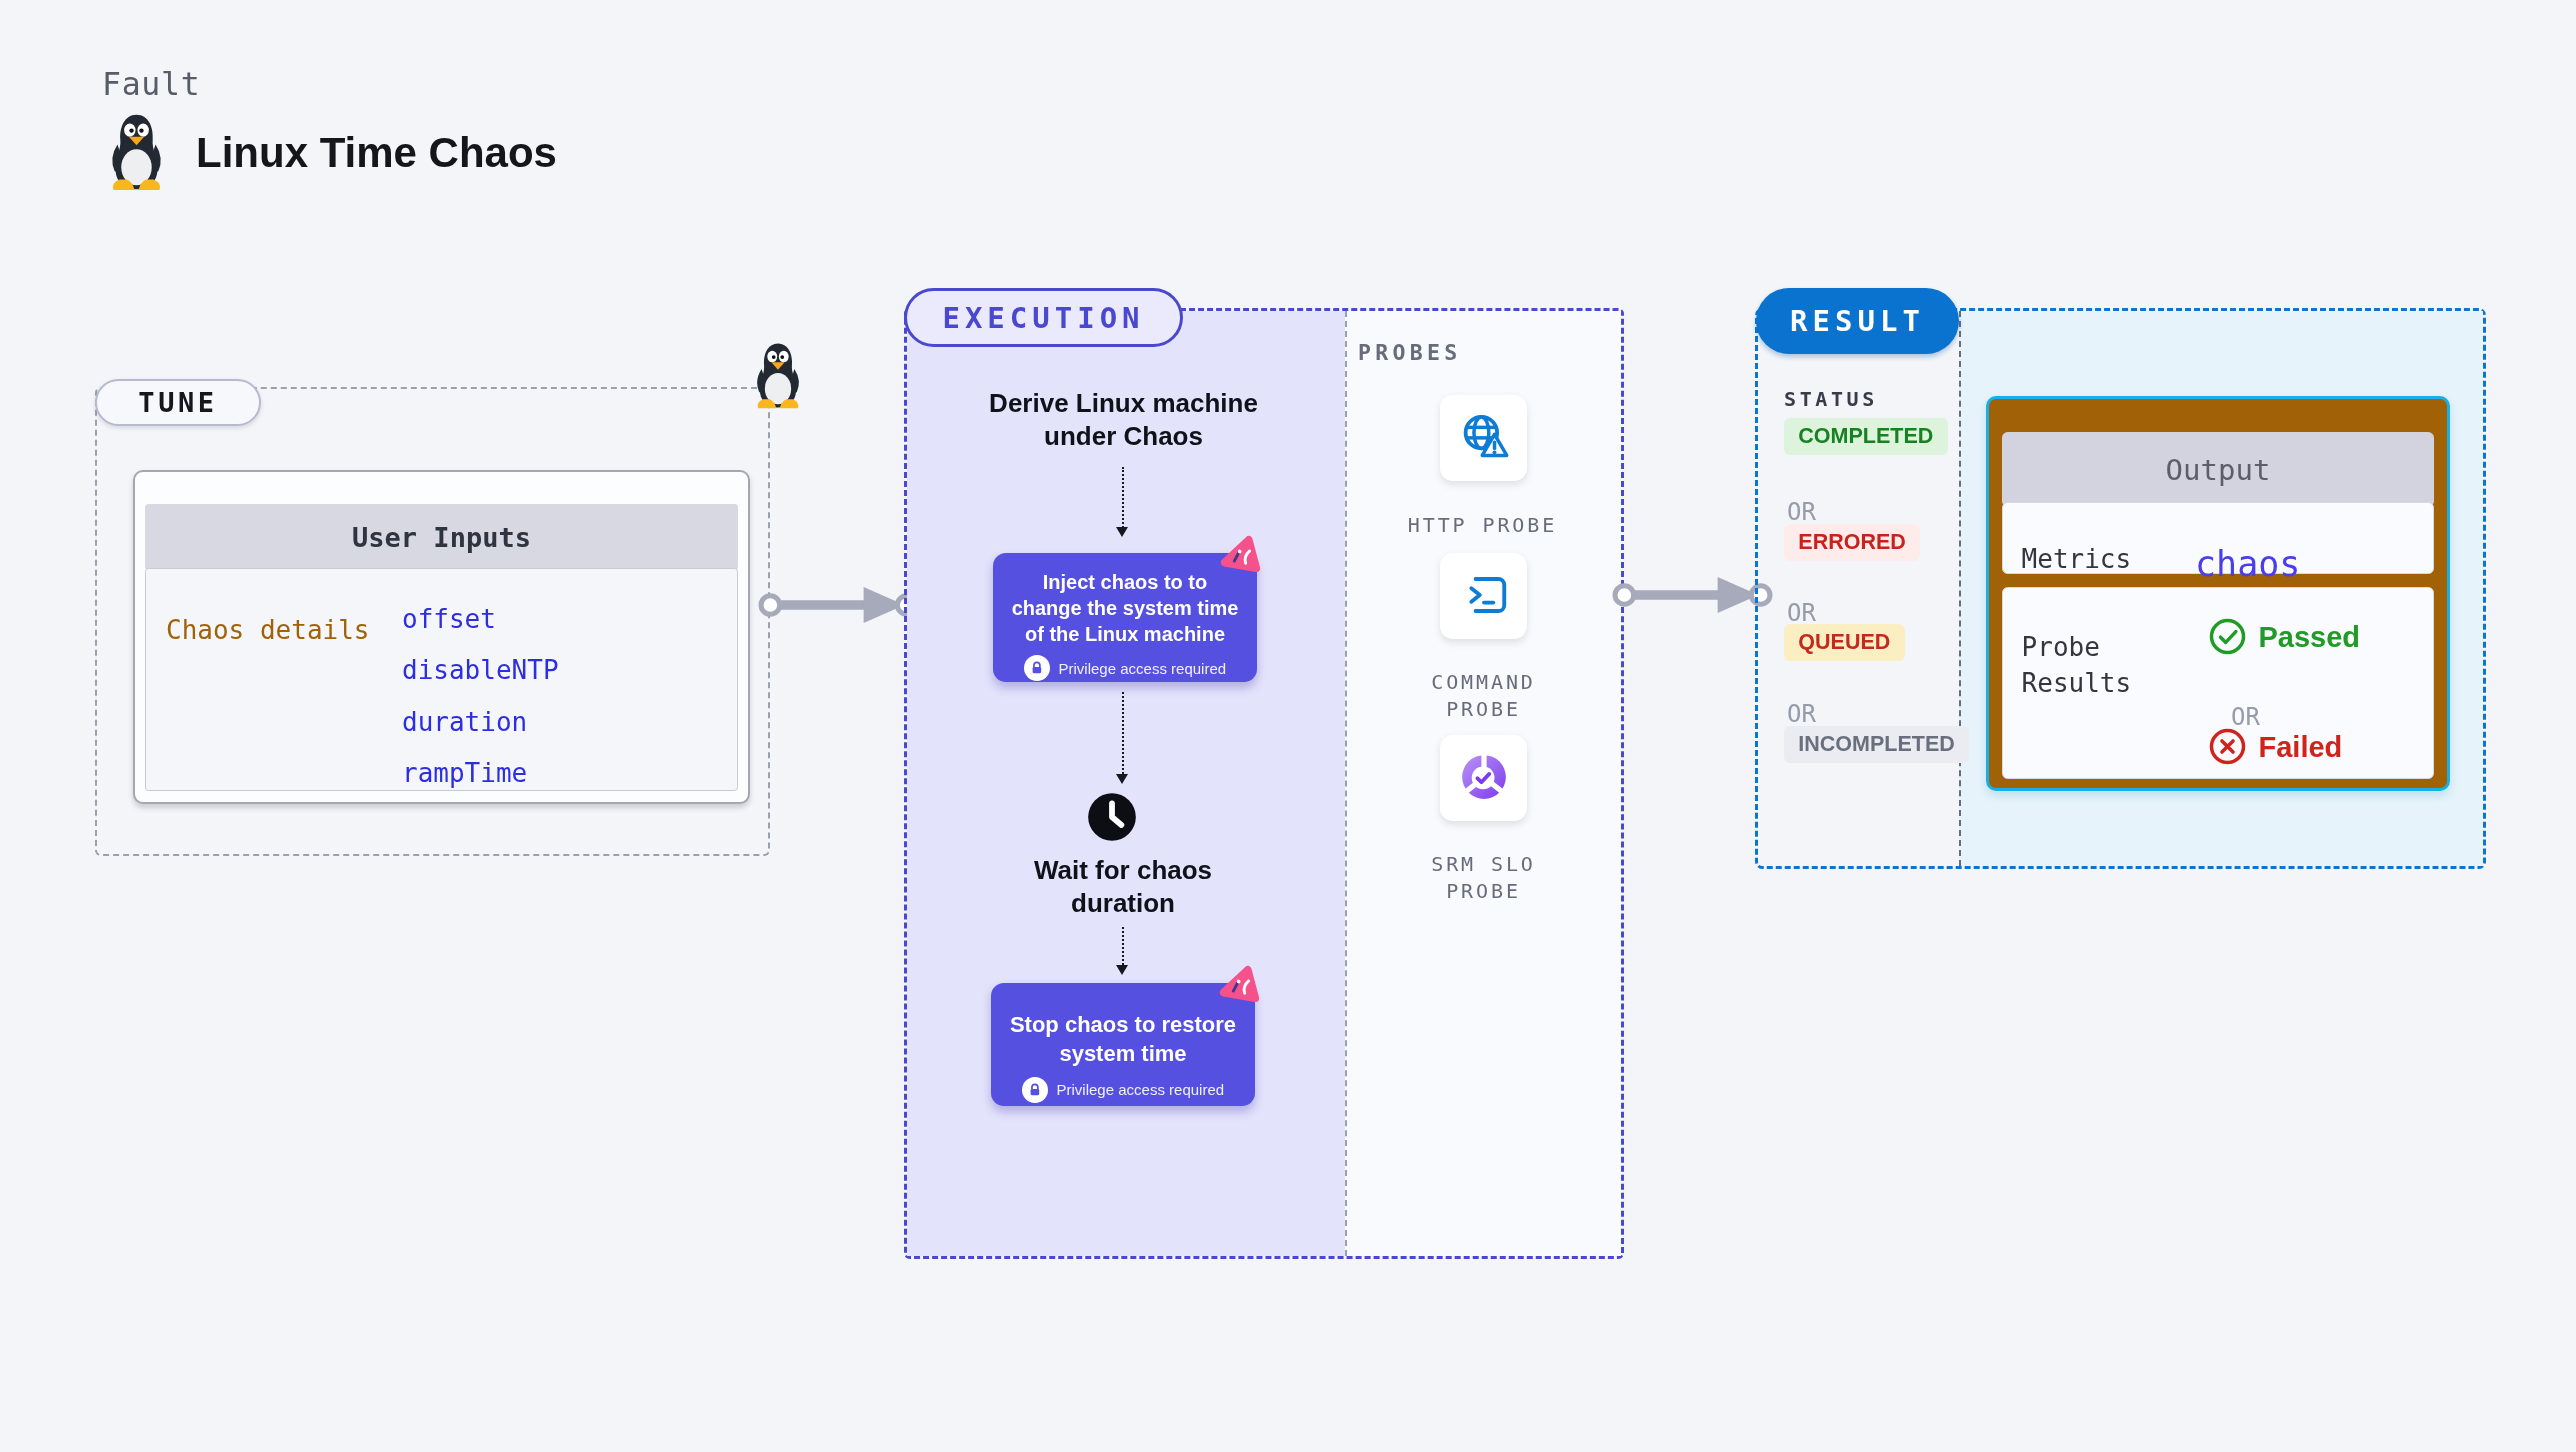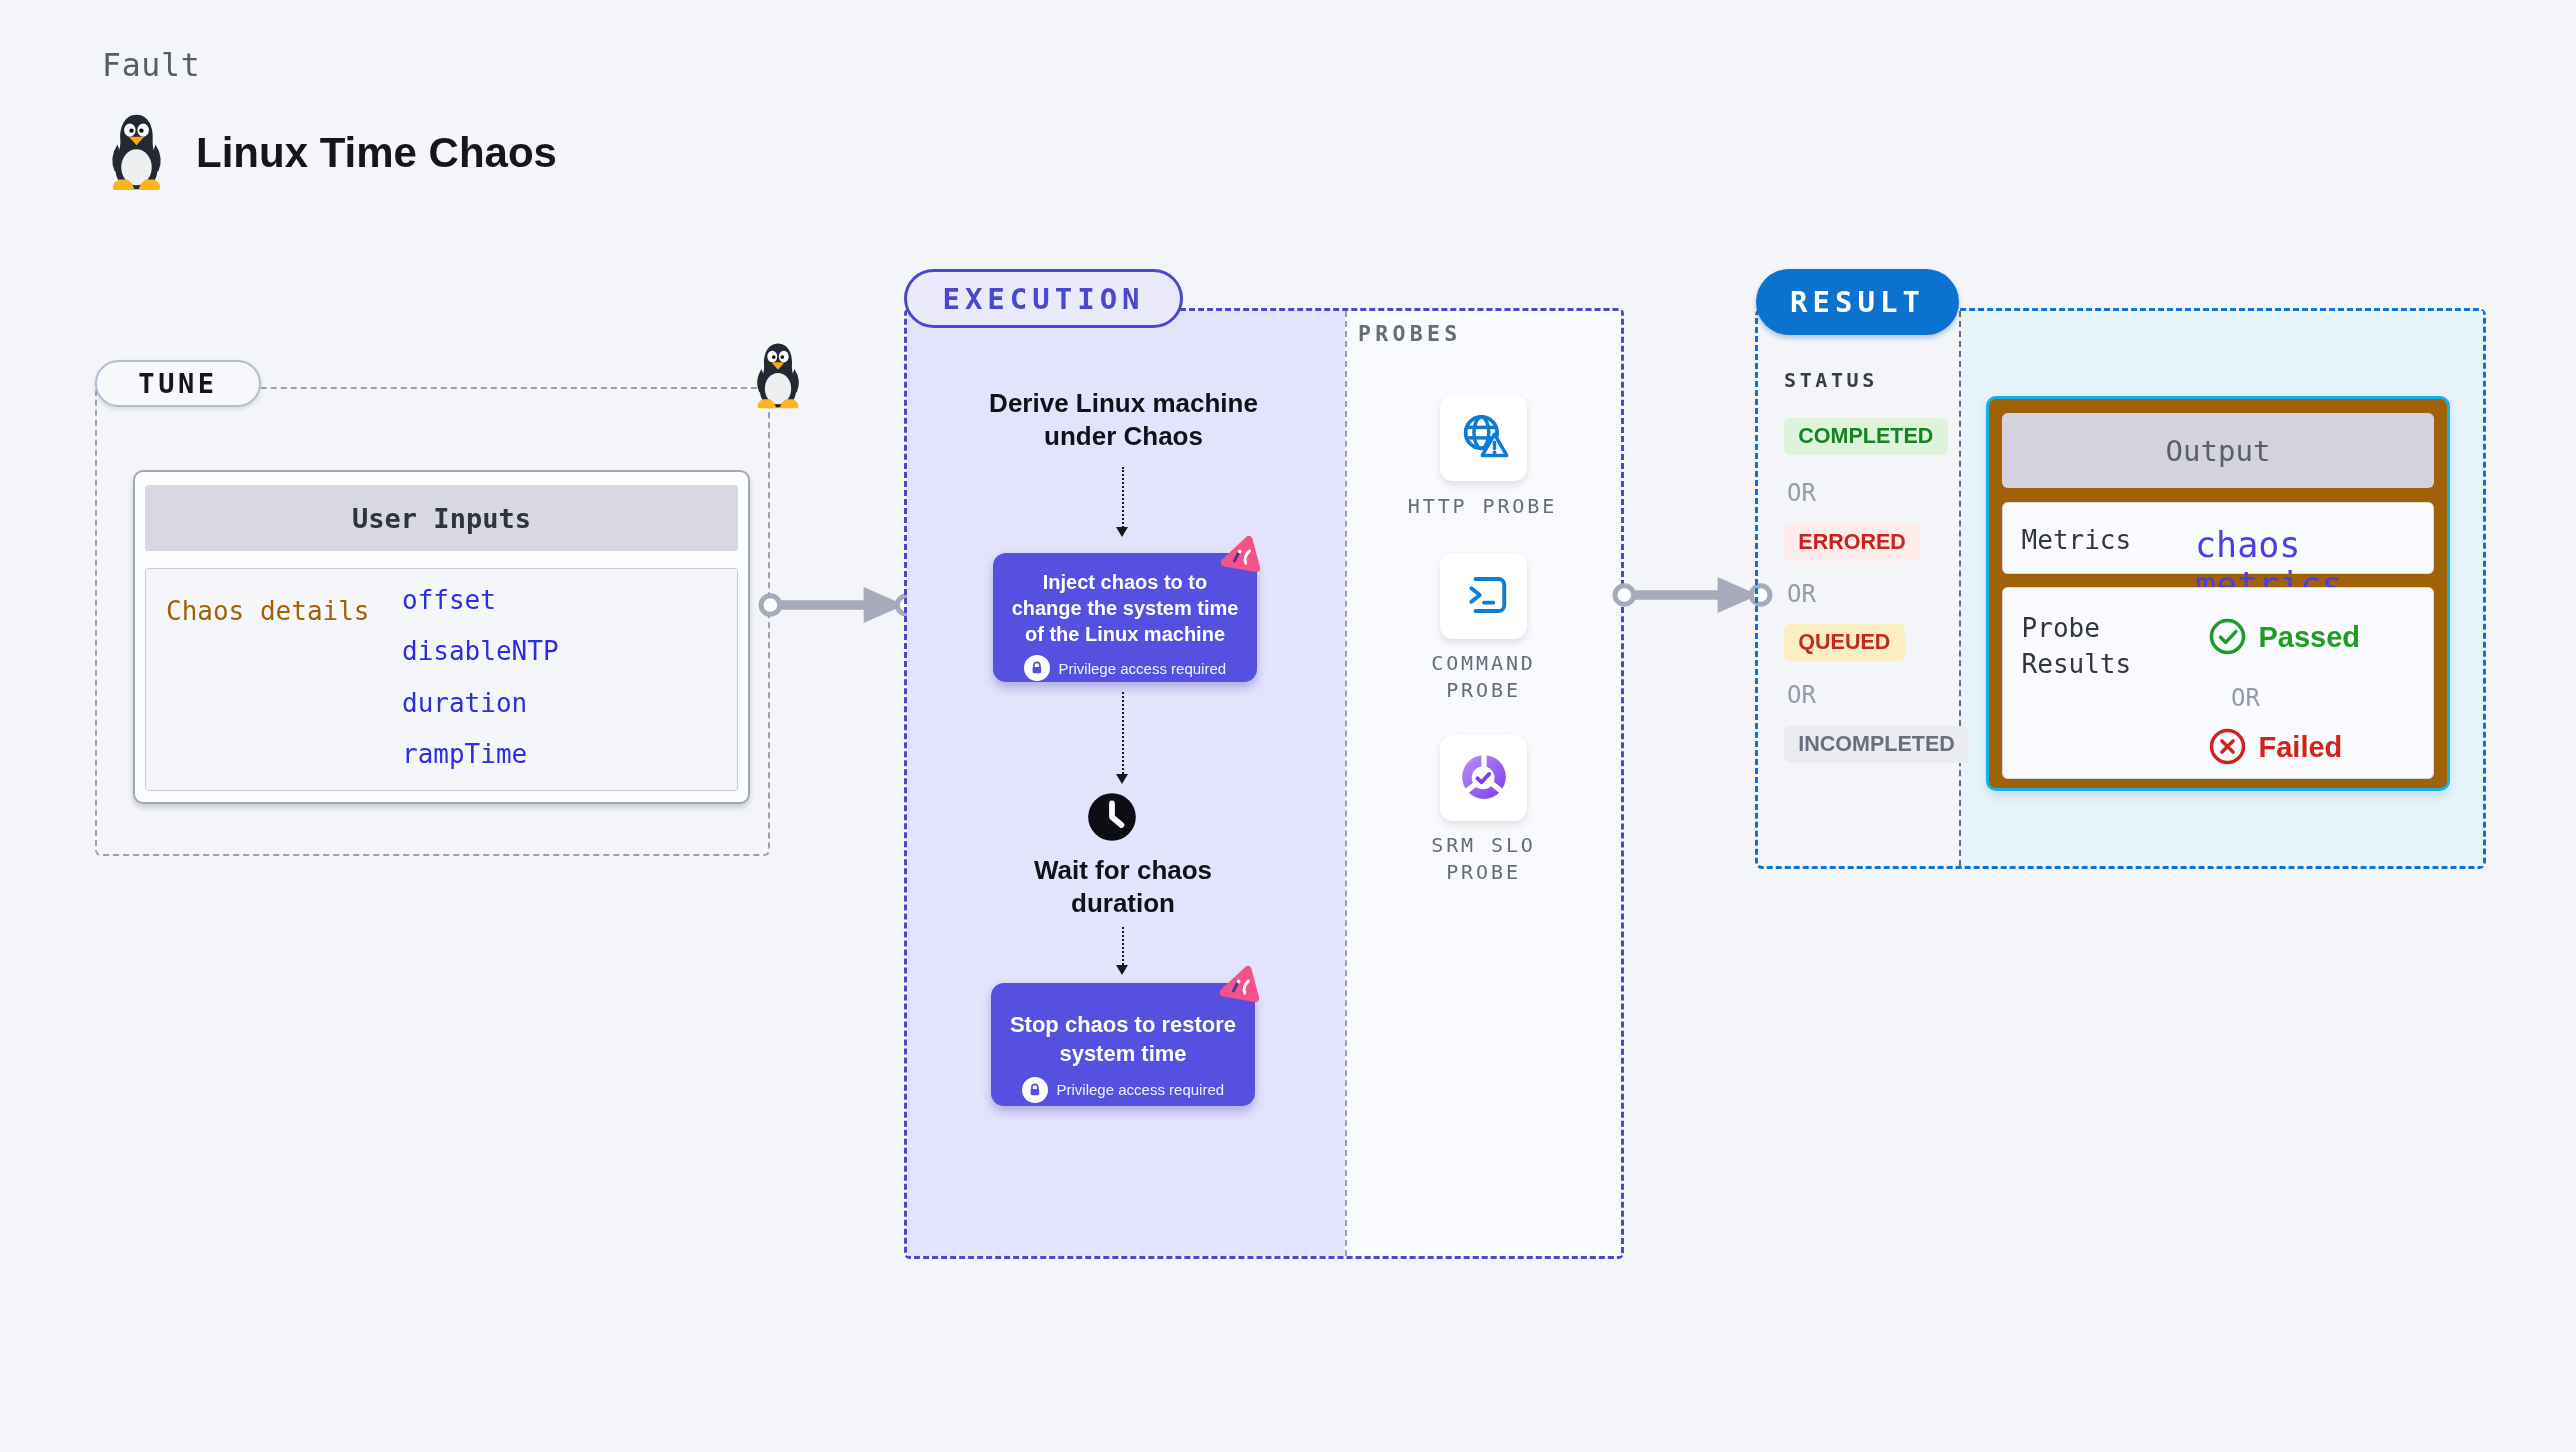--- a/index.html
+++ b/index.html
@@ -1,18 +1,18 @@
 <!DOCTYPE html>
 <html style="font-size:11.5px"><head>
 <meta charset="utf-8">
 <style>
   * { margin:0; padding:0; box-sizing:border-box; }
   html,body { width:2576px; height:1452px; }
   body { background:#f3f5f8; font-family:"Liberation Sans", sans-serif; position:relative; overflow:hidden; }
-  .mono { font-family:"DejaVu Sans Mono", monospace; }
+  .mono { font-family:"DejaVu Sans Mono", monospace;margin-top:19px; }
   .abs { position:absolute; }
 
   
   .fault-label { left:102px; top:47px; font-size:31.5px; color:#575c69; letter-spacing:0.7px; }
   .tux-header { left:105px; top:112px; }
   .page-title { left:196px; top:112px; height:82px; line-height:82px; font-size:42px; font-weight:bold; color:#14161b; }
 
   
   .tune-box { left:95px; top:387px; width:675px; height:469px; border:2.9px dashed #9aa0ac; border-radius:5.7px; }
   .tune-pill { left:95px; top:360px; width:166px; height:47px; background:#f7f8fc; border:2.1px solid #b6bad0;

